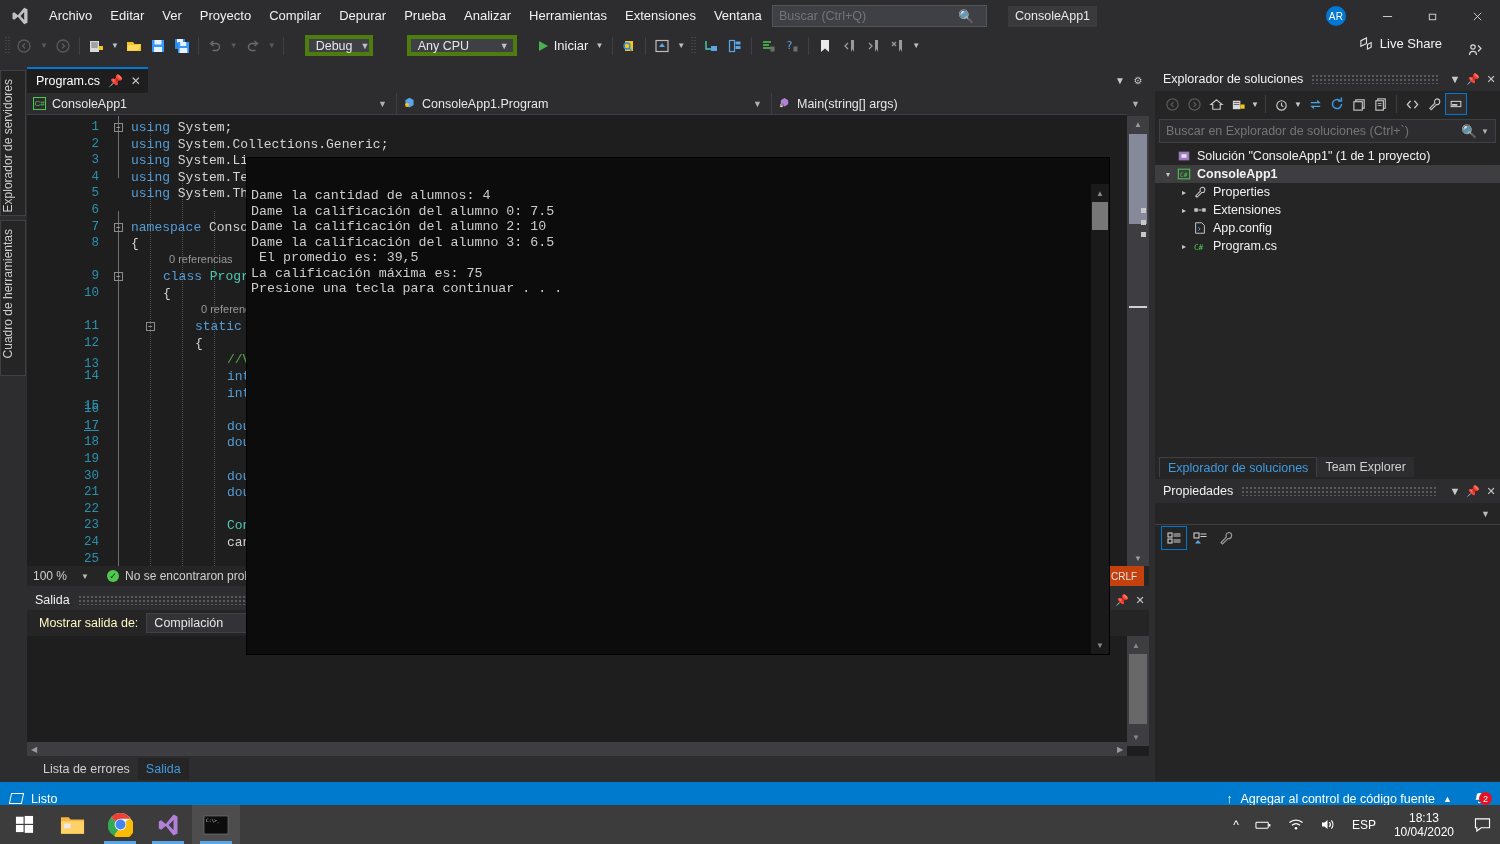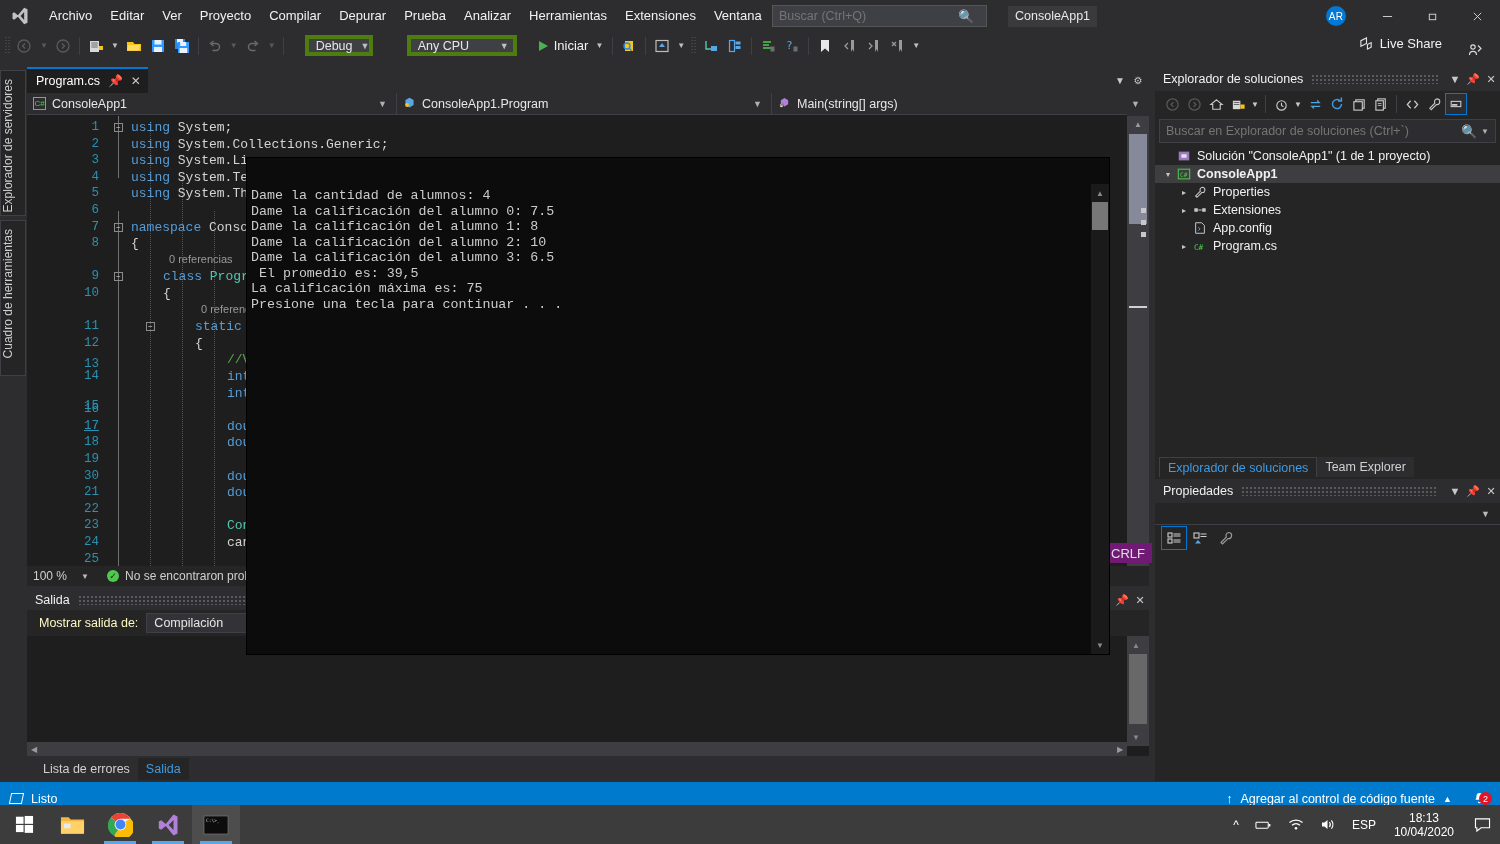--- a/index.html
+++ b/index.html
@@ -76,21 +76,21 @@
   .vscroll { position:absolute; left:1127px; top:116px; width:22px; height:450px; background:#3e3e42; }
   .vs-thumb { position:absolute; left:2px; width:18px; background:#868999; }
   .vs-arrow { position:absolute; left:0; width:22px; height:16px; display:flex; align-items:center; justify-content:center; color:#9a9a9a; font-size:8px;}
   .mapmark { position:absolute; width:5px; height:5px; background:#c8c8c8; }
   .dragico { position:absolute; left:1127px; top:110px; width:22px; height:18px; background:#2d2d30; display:flex; align-items:center; justify-content:center; color:#e0e0e0; font-size:12px;}
 
   .editstatus { position:absolute; left:27px; top:566px; width:1122px; height:20px; background:#252526; display:flex; align-items:center; font-size:12px; color:#d0d0d0; }
   .zoombox { width:70px; height:20px; display:flex; align-items:center; padding-left:6px; }
   .zoombox .za { margin-left:auto; padding-right:8px; font-size:8px; color:#bbb; }
   .ok-ico { width:12px;height:12px;border-radius:50%;background:#4ec94e;color:#1e1e1e;font-size:9px;line-height:12px;text-align:center;margin:0 6px 0 10px;}
-  .crlf { position:absolute; left:1104px; top:543px; height:20px; display:flex; align-items:center; padding:0 7px; background:#701a75; font-size:13px; color:#e0e0e0; }
+  .crlf { position:absolute; left:1104px; top:566px; height:20px; display:flex; align-items:center; padding:0 7px; background:#c2410c; font-size:10px; color:#e0e0e0; }
 
   
   .outpanel { position:absolute; left:27px; top:590px; width:1122px; height:166px; background:#1e1e1e; }
   .outhdr { position:absolute; left:0; top:0; width:1122px; height:20px; background:#2d2d30; display:flex; align-items:center; }
   .outhdr .ttl { color:#f1f1f1; font-size:12.5px; padding-left:8px; }
   .dots { flex:1; height:10px; margin:0 8px; background-image:radial-gradient(circle,#5a5a5e 1px,transparent 1px); background-size:4px 4px; background-position:0 4px; }
   .outhdr .ic { width:18px; text-align:center; color:#c8c8c8; font-size:11px; }
   .outtb { position:absolute; left:0; top:20px; width:1122px; height:26px; background:#252526; display:flex; align-items:center; }
   .outtb .lbl { color:#fef9c3; font-size:12.5px; padding:0 8px 0 12px; }
   .outtb .combo2 { height:20px; background:#333337; border:1px solid #3f3f46; display:flex; align-items:center; padding:0 4px 0 7px; font-size:12.5px; color:#e6e6e6; }
@@ -748,21 +748,20 @@
             </svg>
         </span>
       </div>
     </div>
   </div>
 
   <div class="console">
     <div class="console-body" id="console-root">
         <div class="cline">Dame la cantidad de alumnos: 4</div>
         <div class="cline">Dame la calificación del alumno 0: 7.5</div>
-        <div class="cline">Dame la calificación del alumno 1: 8</div>
         <div class="cline">Dame la calificación del alumno 2: 10</div>
         <div class="cline">Dame la calificación del alumno 3: 6.5</div>
         <div class="cline"> El promedio es: 39,5</div>
         <div class="cline">La calificación máxima es: 75</div>
         <div class="cline">Presione una tecla para continuar . . .</div>
       </div>
     <div class="console-scroll">
       <div class="cs-arr" style="top:0">▲</div>
       <div class="cs-thumb"></div>
       <div class="cs-arr" style="top:452px">▼</div>

